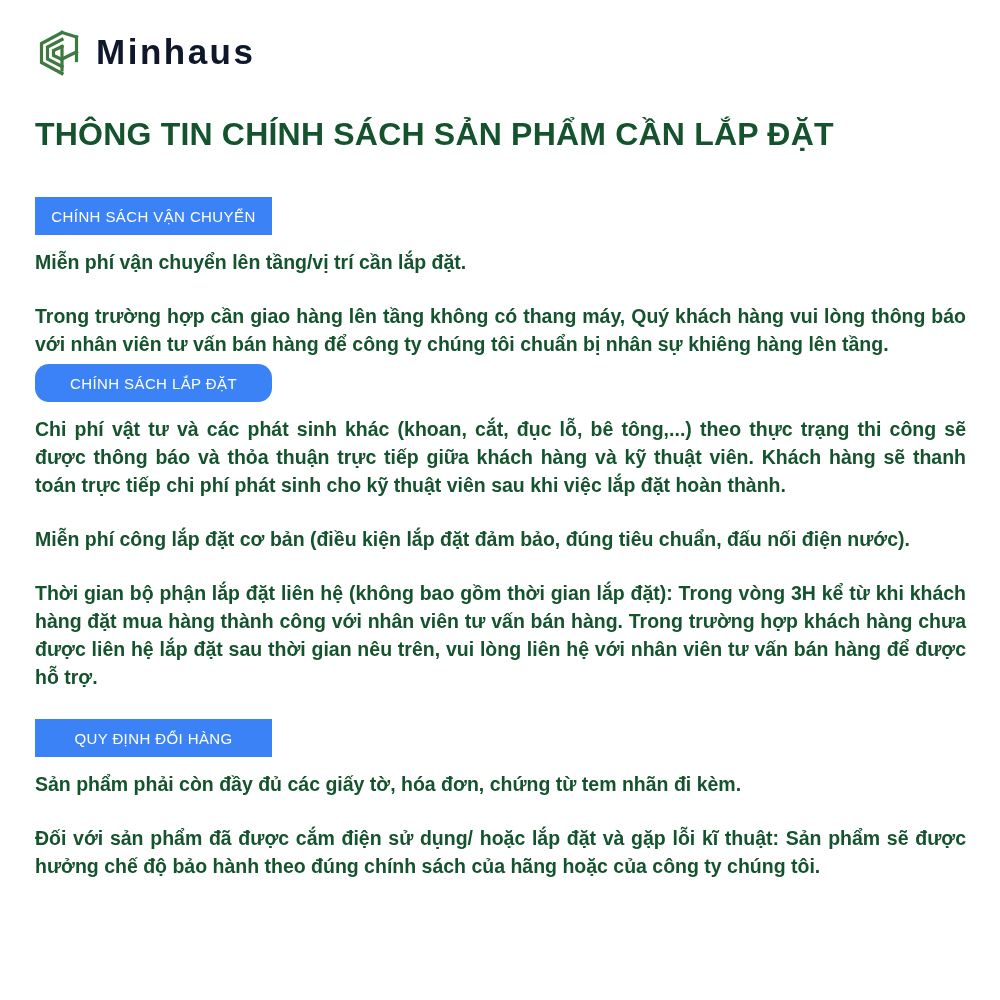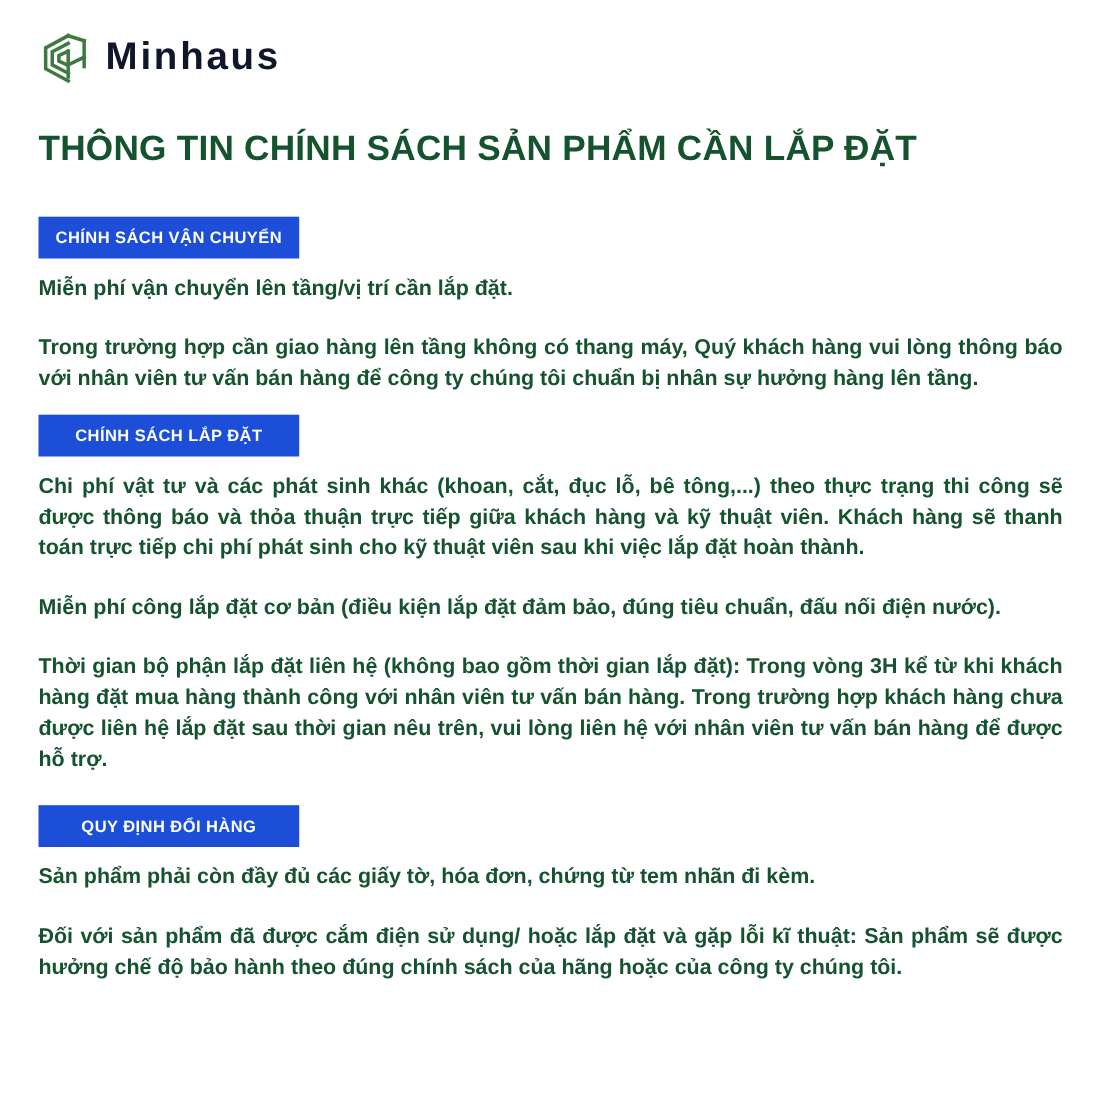--- a/index.html
+++ b/index.html
@@ -40,29 +40,29 @@
     letter-spacing: 0.2px;
   }
   
   .section { margin: 0; }
   .badge {
     display: flex;
     align-items: center;
     justify-content: center;
     width: 237px;
     height: 38px;
-    background: #1d4ed8;
+    background: #3b82f6;
     color: #ffffff;
     font-size: 15px;
-    font-weight: 700;
+    font-weight: 400;
     letter-spacing: 0.4px;
     box-sizing: border-box;
   }
   .section-1 .badge { margin-top: 43px; }
-  .section-2 .badge { margin-top: 19px; }
+  .section-2 .badge { margin-top: 6px; border-radius: 14px; }
   .section-3 .badge { margin-top: 28px; }
   .section p {
     margin: 26px 0 0 0;
     font-size: 19.5px;
     line-height: 28px;
     font-weight: 600;
     color: #14532d;
     text-align: justify;
   }
   .section .badge + p { margin-top: 13px; }
@@ -83,21 +83,21 @@
       <path d="M41.5 8 L27 3.5"></path>
     </svg>
     <div class="wordmark">Minhaus</div>
   </div>
 
   <h1 class="page-title">THÔNG TIN CHÍNH SÁCH SẢN PHẨM CẦN LẮP ĐẶT</h1>
 
   <div class="section section-1">
     <div class="badge">CHÍNH SÁCH VẬN CHUYỂN</div>
     <p>Miễn phí vận chuyển lên tầng/vị trí cần lắp đặt.</p>
-    <p>Trong trường hợp cần giao hàng lên tầng không có thang máy, Quý khách hàng vui lòng thông báo với nhân viên tư vấn bán hàng để công ty chúng tôi chuẩn bị nhân sự hưởng hàng lên tầng.</p>
+    <p>Trong trường hợp cần giao hàng lên tầng không có thang máy, Quý khách hàng vui lòng thông báo với nhân viên tư vấn bán hàng để công ty chúng tôi chuẩn bị nhân sự khiêng hàng lên tầng.</p>
   </div>
 
   <div class="section section-2">
     <div class="badge">CHÍNH SÁCH LẮP ĐẶT</div>
     <p>Chi phí vật tư và các phát sinh khác (khoan, cắt, đục lỗ, bê tông,...) theo thực trạng thi công sẽ được thông báo và thỏa thuận trực tiếp giữa khách hàng và kỹ thuật viên. Khách hàng sẽ thanh toán trực tiếp chi phí phát sinh cho kỹ thuật viên sau khi việc lắp đặt hoàn thành.</p>
     <p>Miễn phí công lắp đặt cơ bản (điều kiện lắp đặt đảm bảo, đúng tiêu chuẩn, đấu nối điện nước).</p>
     <p>Thời gian bộ phận lắp đặt liên hệ (không bao gồm thời gian lắp đặt): Trong vòng 3H kể từ khi khách hàng đặt mua hàng thành công với nhân viên tư vấn bán hàng. Trong trường hợp khách hàng chưa được liên hệ lắp đặt sau thời gian nêu trên, vui lòng liên hệ với nhân viên tư vấn bán hàng để được hỗ trợ.</p>
   </div>
 
   <div class="section section-3">

